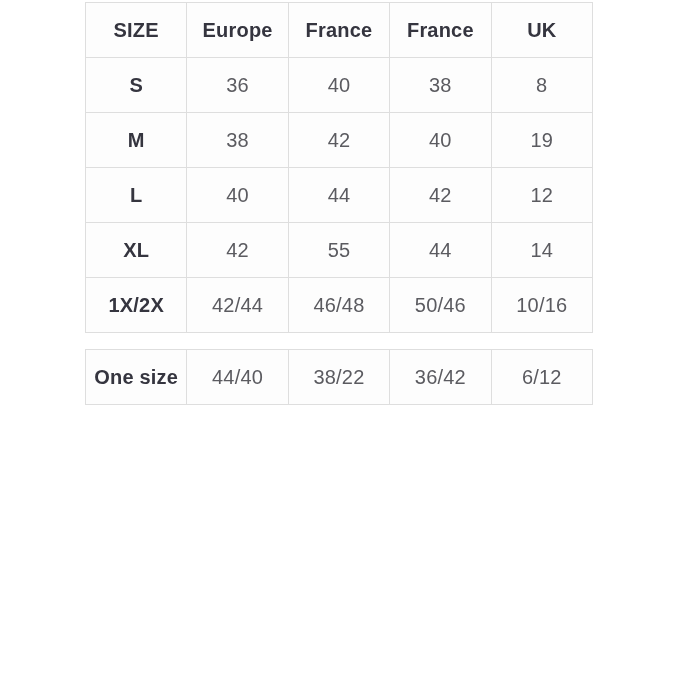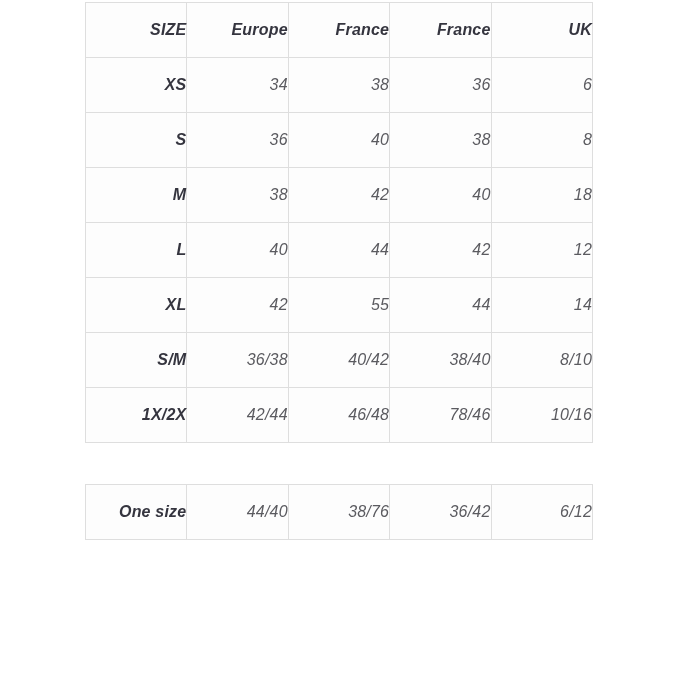--- a/index.html
+++ b/index.html
@@ -11,31 +11,30 @@
     font-family: "Liberation Sans", sans-serif;
     overflow: hidden;
   }
   .tbl {
     border-collapse: collapse;
     table-layout: fixed;
     width: 508px;
     margin-left: 85px;
   }
   .tbl.main  { margin-top: 2px; }
-  .tbl.extra { margin-top: 41px; }
+  .tbl.extra { margin-top: 16px; }
   .tbl th, .tbl td {
     border: 1px solid #dedede;
     background: #fdfdfd;
     height: 54px;
-    text-align: right;
+    text-align: center;
     vertical-align: middle;
-    font-size: 16px;
+    font-size: 20px;
     padding: 0;
     letter-spacing: 0.2px;
-    font-style: italic;
   }
   .tbl th {
     color: #35353f;
     font-weight: 700;
   }
   .tbl td {
     color: #5b5b60;
     font-weight: 400;
   }
 </style>
@@ -47,74 +46,60 @@
     <tr>
         <th>SIZE</th>
         <th>Europe</th>
         <th>France</th>
         <th>France</th>
         <th>UK</th>
       </tr>
   </thead>
   <tbody>
       <tr>
-        <th>XS</th>
-        <td>34</td>
-        <td>38</td>
-        <td>36</td>
-        <td>6</td>
-      </tr>
-      <tr>
         <th>S</th>
         <td>36</td>
         <td>40</td>
         <td>38</td>
         <td>8</td>
       </tr>
       <tr>
         <th>M</th>
         <td>38</td>
         <td>42</td>
         <td>40</td>
-        <td>18</td>
+        <td>19</td>
       </tr>
       <tr>
         <th>L</th>
         <td>40</td>
         <td>44</td>
         <td>42</td>
         <td>12</td>
       </tr>
       <tr>
         <th>XL</th>
         <td>42</td>
         <td>55</td>
         <td>44</td>
         <td>14</td>
       </tr>
       <tr>
-        <th>S/M</th>
-        <td>36/38</td>
-        <td>40/42</td>
-        <td>38/40</td>
-        <td>8/10</td>
-      </tr>
-      <tr>
         <th>1X/2X</th>
         <td>42/44</td>
         <td>46/48</td>
-        <td>78/46</td>
+        <td>50/46</td>
         <td>10/16</td>
       </tr>
     </tbody>
 </table>
 
 <table class="tbl extra">
   <tbody>
       <tr>
         <th>One size</th>
         <td>44/40</td>
-        <td>38/76</td>
+        <td>38/22</td>
         <td>36/42</td>
         <td>6/12</td>
       </tr>
     </tbody>
 </table>
 
 </body></html>

